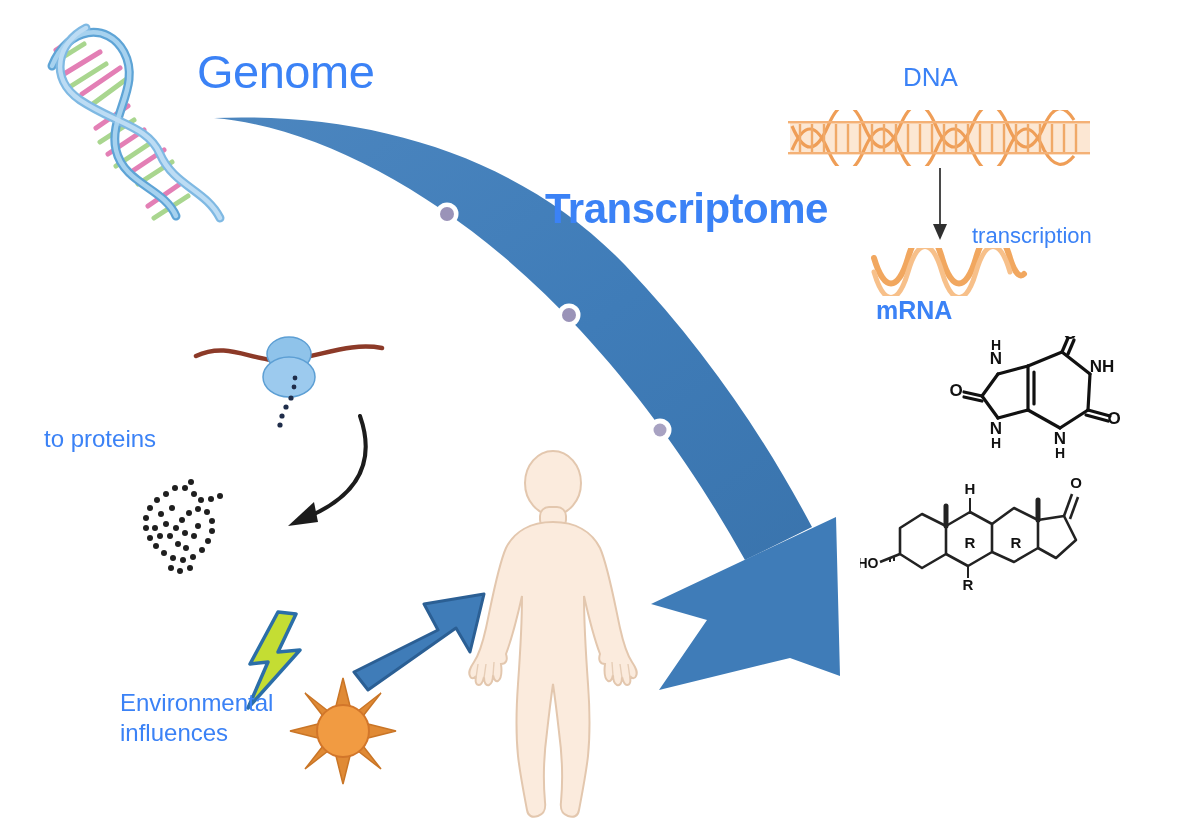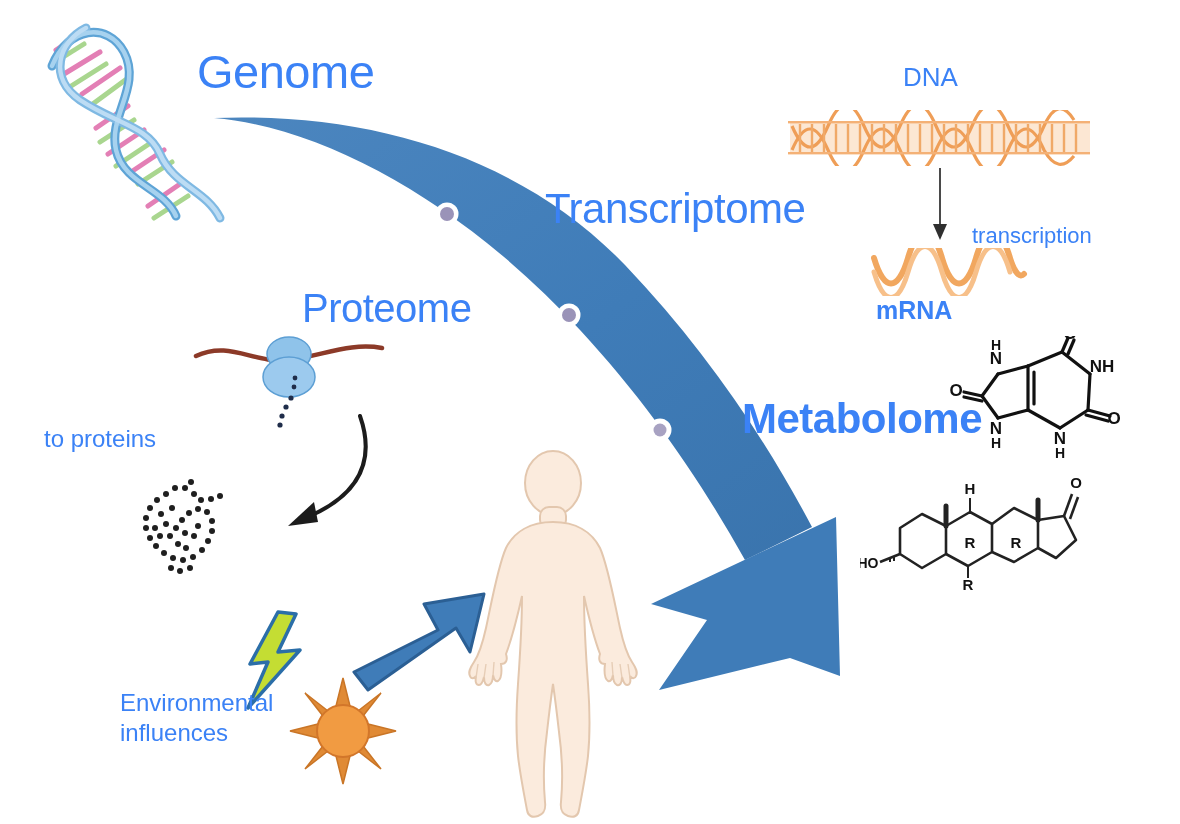--- a/index.html
+++ b/index.html
@@ -19,21 +19,21 @@
     overflow: hidden;
   }
   .abs { position: absolute; }
   .label {
     color: #3b82f6;
     white-space: nowrap;
     line-height: 1;
     font-family: "Liberation Sans", sans-serif;
   }
   .lbl-genome      { left: 197px; top: 48px;  font-size: 47px; letter-spacing: -0.5px; }
-  .lbl-transcript  { left: 545px; top: 188px; font-size: 42px; letter-spacing: -0.5px; }
+  .lbl-transcript  { left: 545px; top: 188px; font-size: 42px; letter-spacing: -0.5px; font-weight: bold; }
   .lbl-proteome    { left: 302px; top: 288px; font-size: 40px; letter-spacing: -0.5px; }
   .lbl-metabolome  { left: 742px; top: 398px; font-size: 42px; font-weight: bold; letter-spacing: -0.5px; }
   .lbl-phenotype   { left: 692px; top: 662px; font-size: 40px; letter-spacing: -0.5px; }
   .lbl-dna         { left: 903px; top: 64px;  font-size: 26px; }
   .lbl-mrna        { left: 876px; top: 298px; font-size: 25px; font-weight: bold; }
   .lbl-transcription { left: 972px; top: 193px; font-size: 22px; margin-top: 32px; }
   .lbl-mrna-trans  { left: 44px;  top: 394px; font-size: 24px; line-height: 1.25; white-space: normal; width: 230px; }
   .lbl-env         { left: 120px; top: 688px; font-size: 24px; line-height: 1.25; white-space: normal; width: 190px; }
   svg { display: block; }
 </style>
@@ -393,23 +393,21 @@
       <text x="108" y="128" text-anchor="middle">R</text>
       <text x="110" y="86" text-anchor="middle">R</text>
       <text x="156" y="86" text-anchor="middle">R</text>
     </g>
   </svg>
 
   <div class="abs label lbl-genome">Genome</div>
 
   <div class="abs label lbl-transcript">Transcriptome</div>
 
-  <div class="abs label lbl-proteome">Proteome</div>
-
-  <div class="abs label lbl-metabolome">Metabolome</div>
+
 
 
   <div class="abs label lbl-dna">DNA</div>
 
   <div class="abs label lbl-mrna">mRNA</div>
 
   <div class="abs label lbl-transcription">transcription</div>
 
   <div class="abs label lbl-mrna-trans">
     <br>

